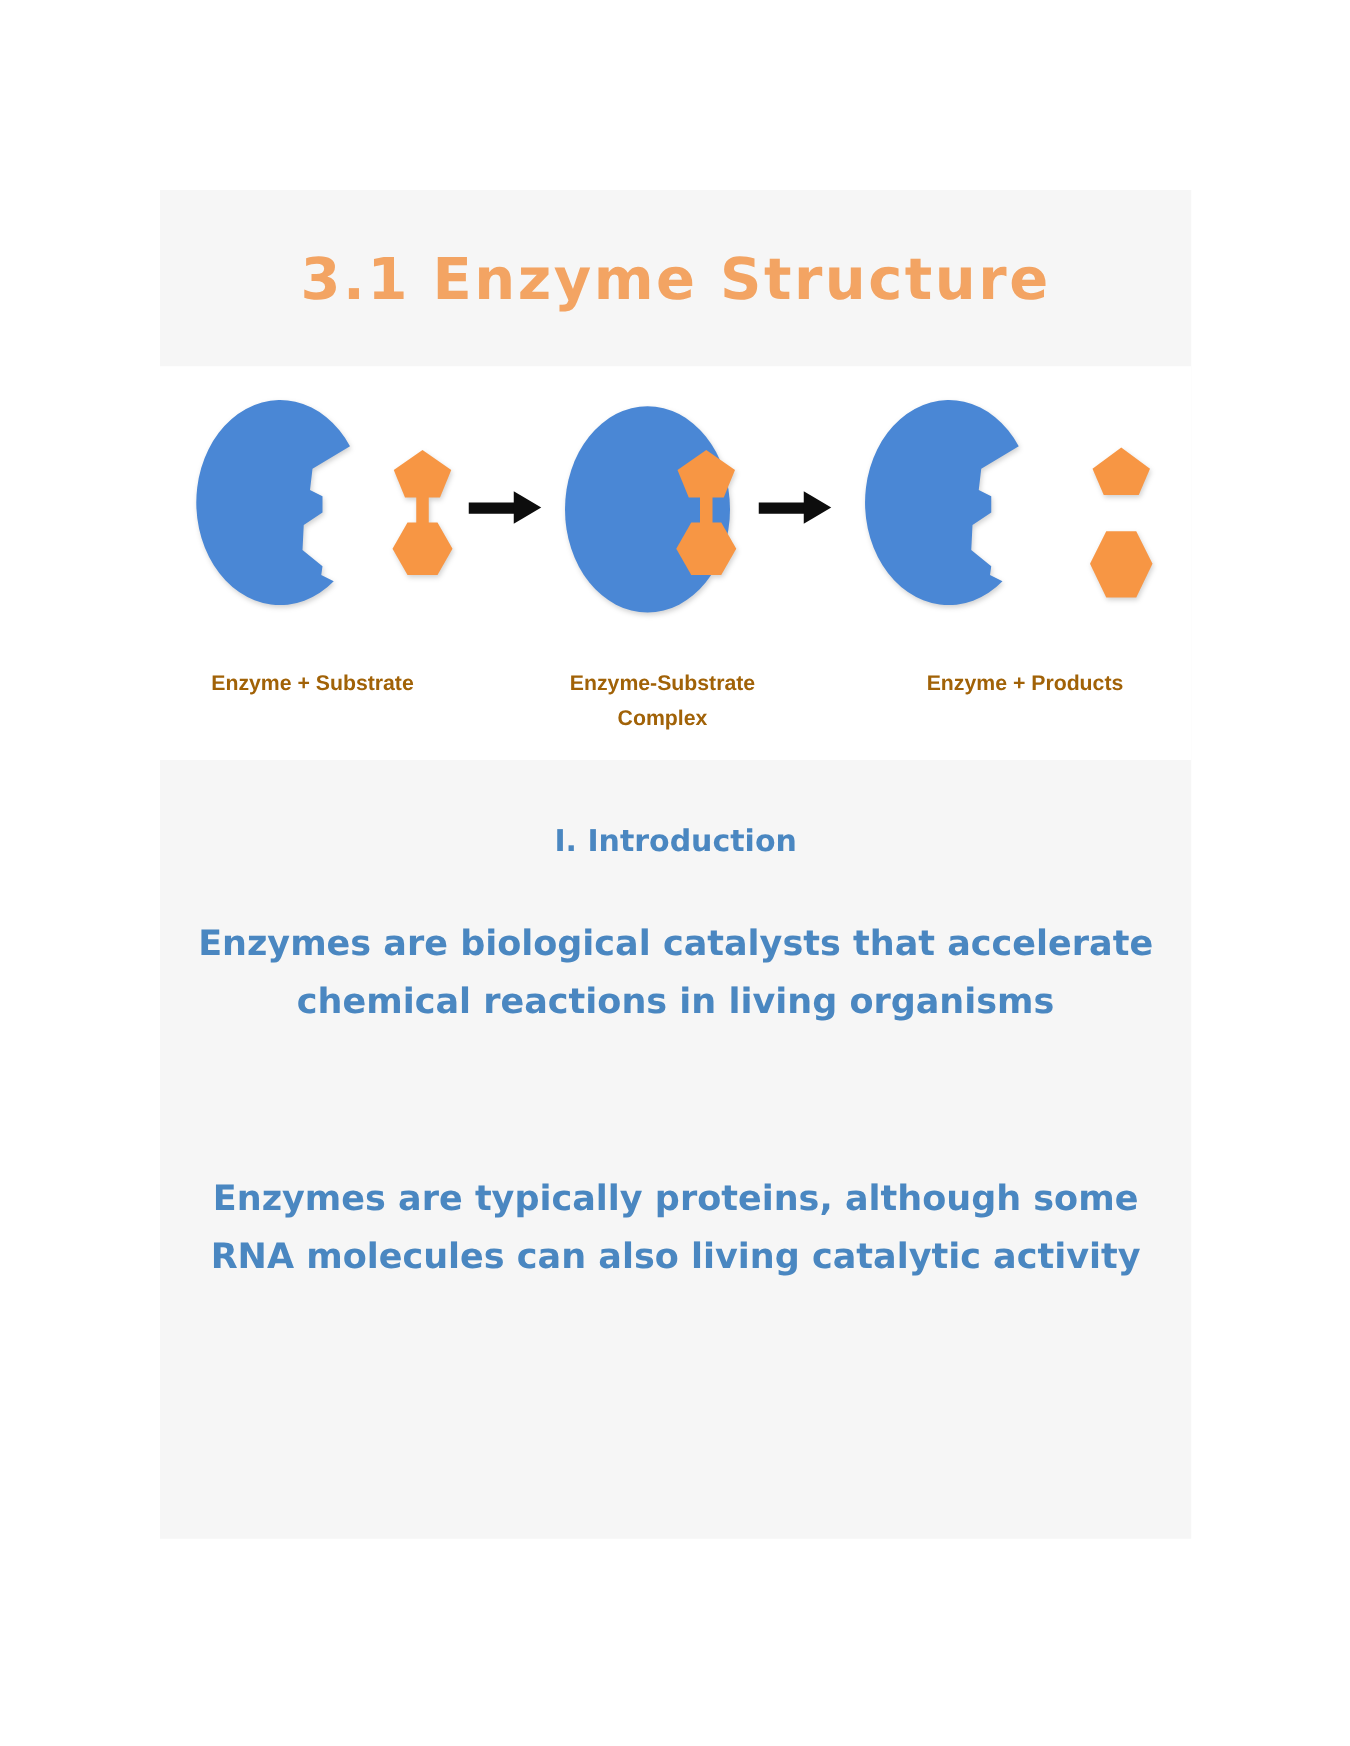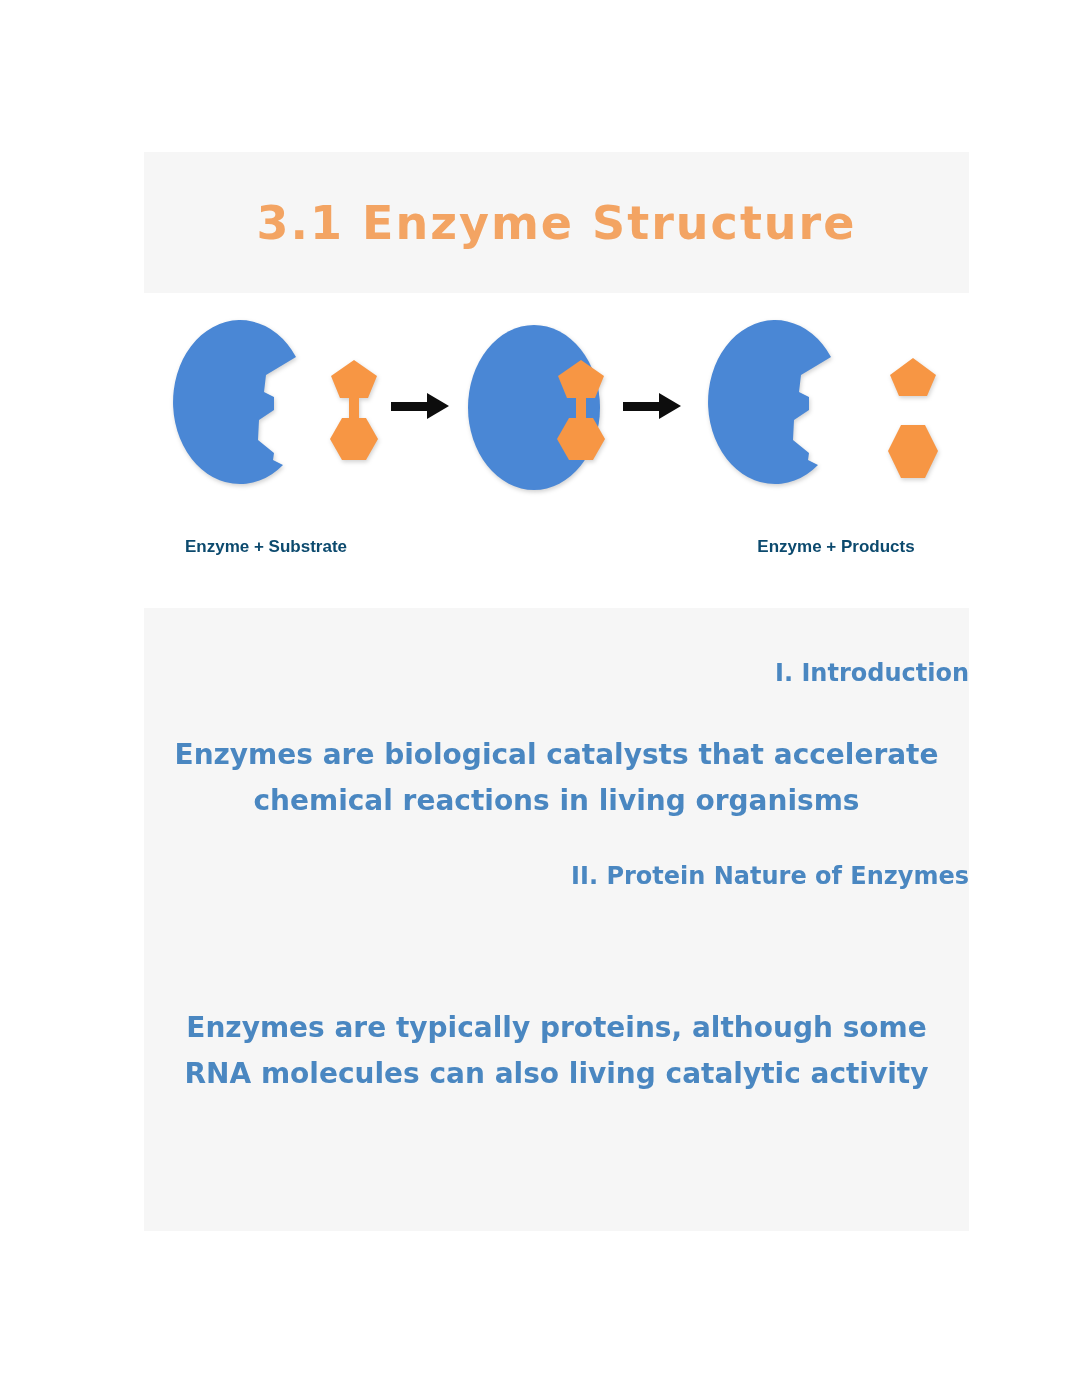--- a/index.html
+++ b/index.html
@@ -5,21 +5,21 @@
   * { margin: 0; padding: 0; box-sizing: border-box; }
   html, body {
     width: 1080px;
     background: #ffffff;
     font-family: "DejaVu Sans", sans-serif;
   }
   body { height: 1397px; position: relative; }
 
   .card {
     position: absolute;
-    left: 144px;
+    left: 128px;
     top: 152px;
     width: 825px;
     height: 1079px;
     background: #f6f6f6;
   }
 
   
   .title-section {
     height: 141px;
     display: flex;
@@ -53,37 +53,36 @@
 
   .stage-label {
     position: absolute;
     top: 240px;
     width: 200px;
     text-align: center;
     font-family: "Liberation Sans", sans-serif;
     font-weight: bold;
     font-size: 17px;
     line-height: 28px;
-    color: #0c4a6e;
+    color: #a16207;
   }
   .label-1 { left: 22px; }
   .label-2 { left: 302px; }
   .label-3 { left: 592px; }
 
   
   .text-section {
     padding-top: 48px;
     text-align: center;
     color: #4a87c1;
   }
   .section-heading {
     font-size: 24px;
     font-weight: bold;
     line-height: 34px;
-    text-align: right;
   }
   .heading-1 { margin-bottom: 42px; }
   .heading-2 { margin-top: 35px; }
   .note-para {
     font-size: 28px;
     font-weight: bold;
     line-height: 46px;
     max-width: 780px;
     margin: 0 auto 30px auto;
   }
@@ -132,27 +131,27 @@
     <svg class="svg-enzyme-2 shape-shadow" width="134" height="164" viewBox="0 0 134 164">
       <path d="M 127 29 L 97 47 L 95 64 L 105 69 L 105 82 L 90 92 L 89 112 L 105 125 L 104 132 L 114 137 A 67 82 0 1 1 127 29 Z" fill="#4a87d5"></path>
     </svg>
 
     <svg class="svg-products shape-shadow" width="52" height="120" viewBox="0 0 52 120">
       <polygon points="26,0 49,17 40,38 12,38 3,17" fill="#f79644"></polygon>
       <polygon points="14,67 38,67 51,93 38,120 14,120 1,93" fill="#f79644"></polygon>
     </svg>
 
     <div class="stage-label label-1">Enzyme + Substrate</div>
+    <div class="stage-label label-2">Enzyme-Substrate Complex</div>
     <div class="stage-label label-3">Enzyme + Products</div>
   </div>
 
   <div class="text-section">
     <div class="section-heading heading-1">I. Introduction</div>
 
     <p class="note-para para-1">Enzymes are biological catalysts that accelerate chemical reactions in living organisms</p>
 
 
-    <div class="section-heading heading-2">II. Protein Nature of Enzymes</div>
 
     <p class="note-para para-3">Enzymes are typically proteins, although some RNA molecules can also living catalytic activity</p>
   </div>
 
 </div>
 
 </body></html>

